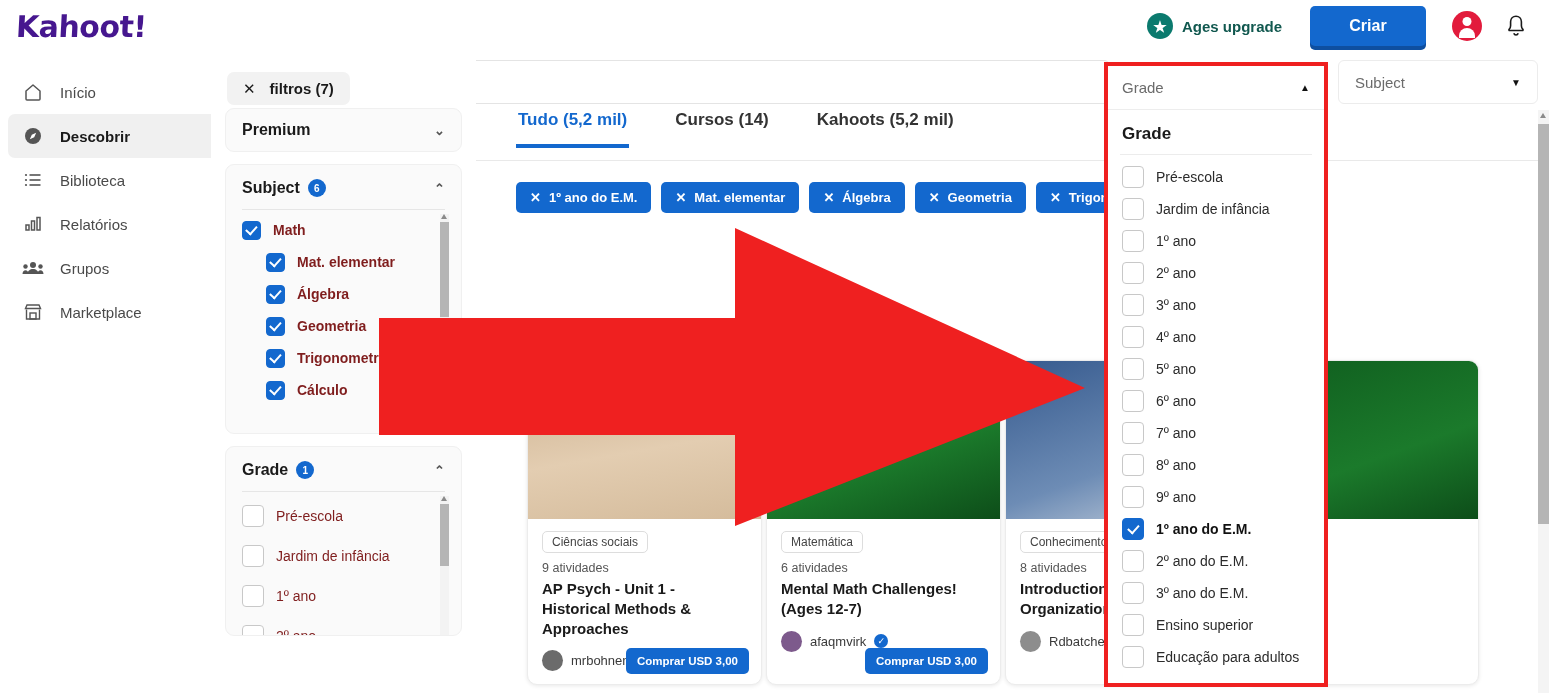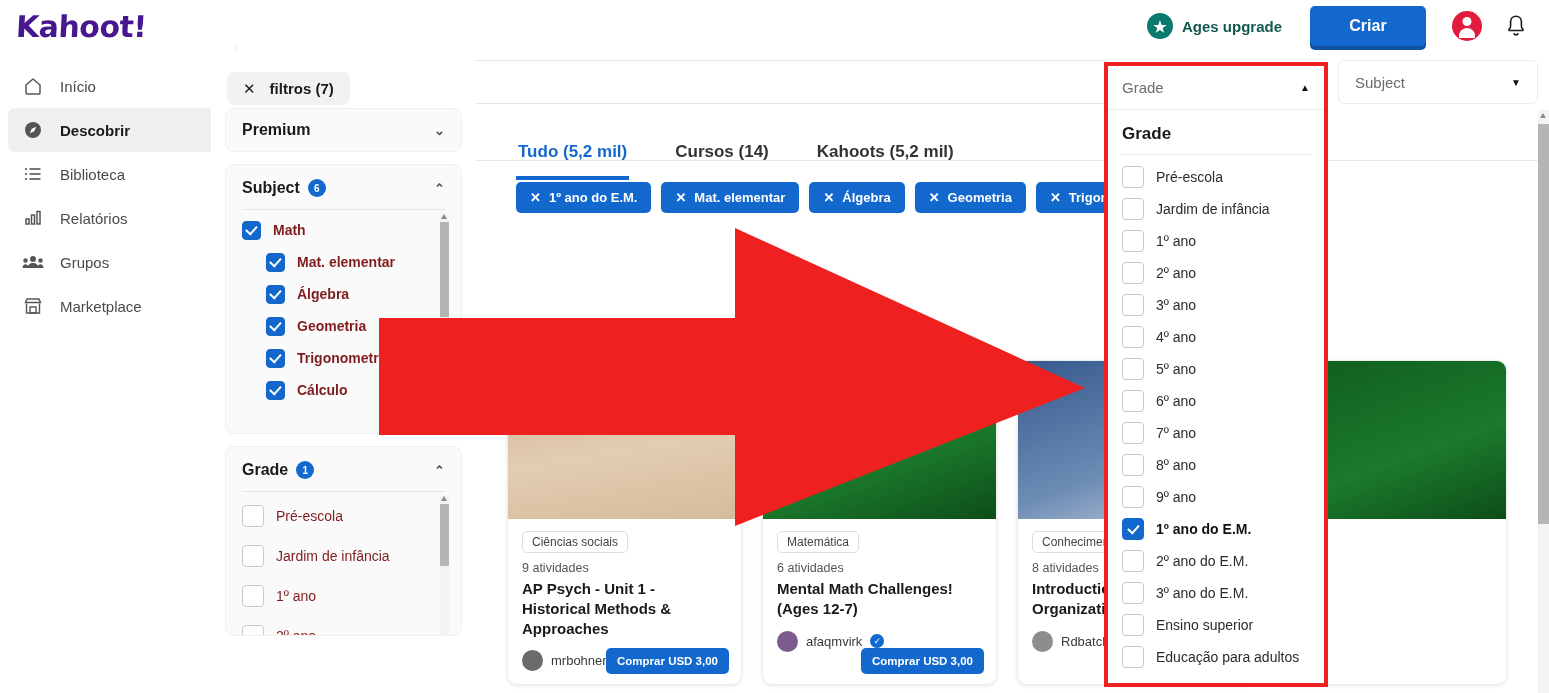--- a/index.html
+++ b/index.html
@@ -56,21 +56,21 @@
     transform: translateX(-50%);
     width: 16px; height: 10px; border-radius: 8px 8px 0 0; background: #fff;
   }
   .bell-btn {
     margin-left: 23px; margin-right: 22px; cursor: pointer;
     display: flex; align-items: center;
   }
 
   
   .leftnav {
-    position: absolute; left: 0; top: 46px; width: 237px; height: 641px;
+    position: absolute; left: 0; top: 52px; width: 237px; height: 641px;
     background: #fff; border-right: 1px solid #e8e8e8; padding-top: 18px;
   }
   .nav-item {
     display: flex; align-items: center; gap: 16px;
     height: 44px; margin: 0 8px; padding-left: 14px;
     border-radius: 7px; color: #4a4a4a; font-size: 15px; cursor: pointer;
   }
   .nav-item.active { background: #f0f0f0; color: #1a1a1a; font-weight: bold; }
   .nav-ico { width: 22px; height: 22px; display: flex; align-items: center; justify-content: center; flex: 0 0 22px; }
 
@@ -140,21 +140,21 @@
     color: #6b6b6b; font-size: 15px;
   }
   .dd {
     width: 200px; height: 44px; border: 1px solid #ececec; border-radius: 6px;
     background: #fff; display: flex; align-items: center;
     padding: 0 16px; color: #6b6b6b; font-size: 15px; cursor: pointer;
   }
   .dd .tri { margin-left: auto; font-size: 10px; color: #111; }
 
   .tabs {
-    position: absolute; left: 40px; top: 76px; display: flex; gap: 44px;
+    position: absolute; left: 40px; top: 44px; display: flex; gap: 44px;
     border-bottom: 0;
   }
   .tab {
     font-size: 17px; font-weight: bold; color: #333;
     padding: 14px 2px 14px 2px; cursor: pointer; white-space: nowrap;
   }
   .tab.sel { color: #1368ce; border-bottom: 4px solid #1368ce; }
   .tabs-rule {
     position: absolute; left: 0; top: 108px; width: 1073px; height: 1px;
     background: #e9e9e9;
@@ -175,22 +175,22 @@
     border: 1px solid transparent;
   }
 
   .sec-title {
     position: absolute; left: 40px; top: 280px;
     font-size: 17px; font-weight: bold; color: #1a1a1a;
   }
   .sec-title .cnt { font-weight: normal; color: #555; font-size: 15px; margin-left: 6px; }
 
   .cardgrid {
-    position: absolute; left: 31px; top: 308px;
-    display: flex; gap: 20px;
+    position: absolute; left: 51px; top: 308px;
+    display: flex; gap: 4px;
   }
   .card {
     width: 235px; height: 325px; background: #fff;
     border: 1px solid #ececec; border-radius: 10px;
     box-shadow: 0 1px 4px rgba(0,0,0,.09); overflow: hidden;
     display: flex; flex-direction: column;
   }
   .card-img { height: 158px; width: 100%; position: relative; }
   .img-a { background: linear-gradient(170deg,#c9ad8c 0%,#e3cdb1 55%,#d4bb9b 100%); }
   .img-b { background: linear-gradient(160deg,#0f5c1e 0%,#1b7a2b 60%,#0d4d19 100%); }

